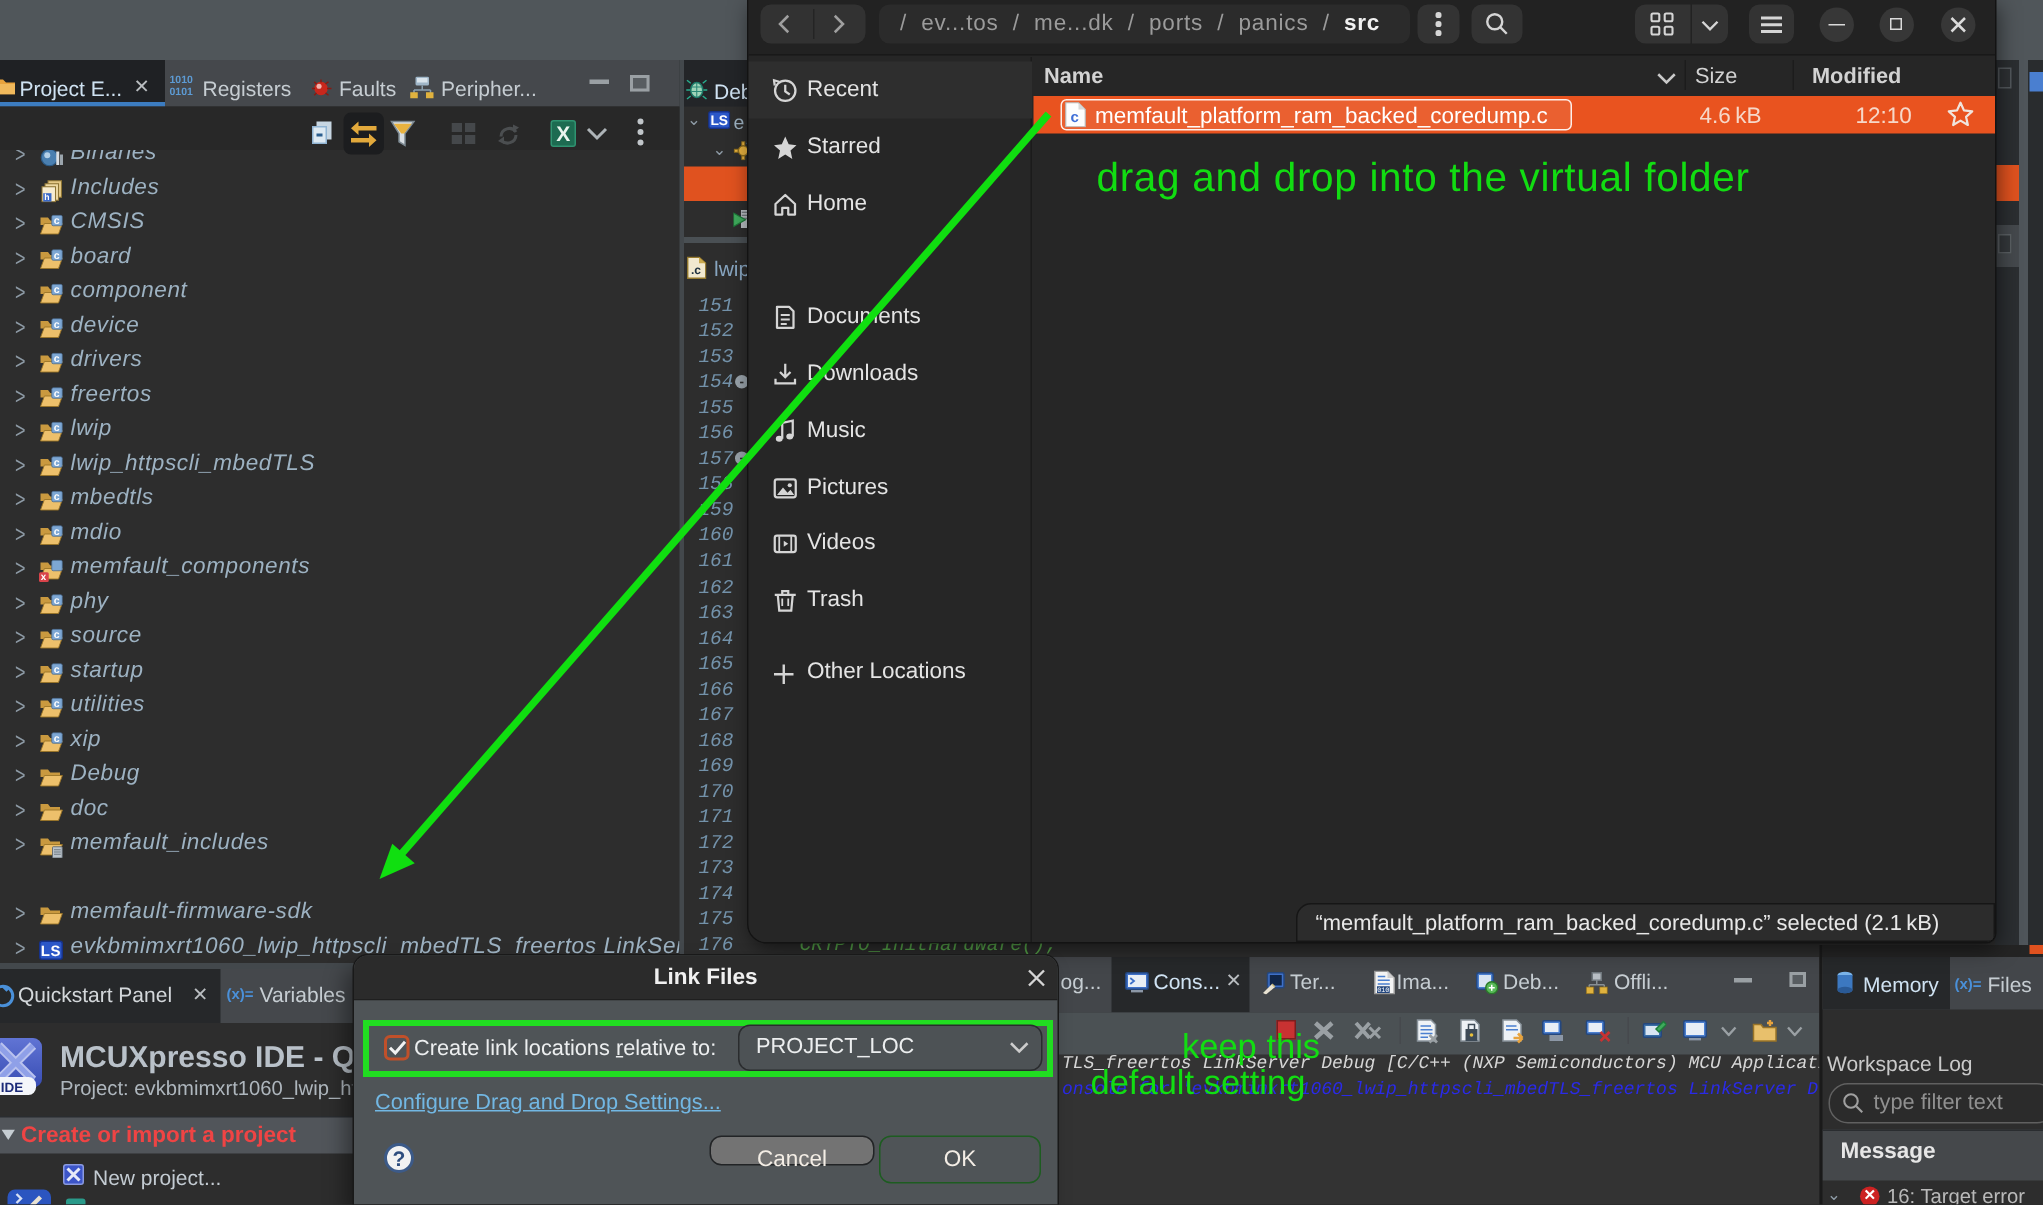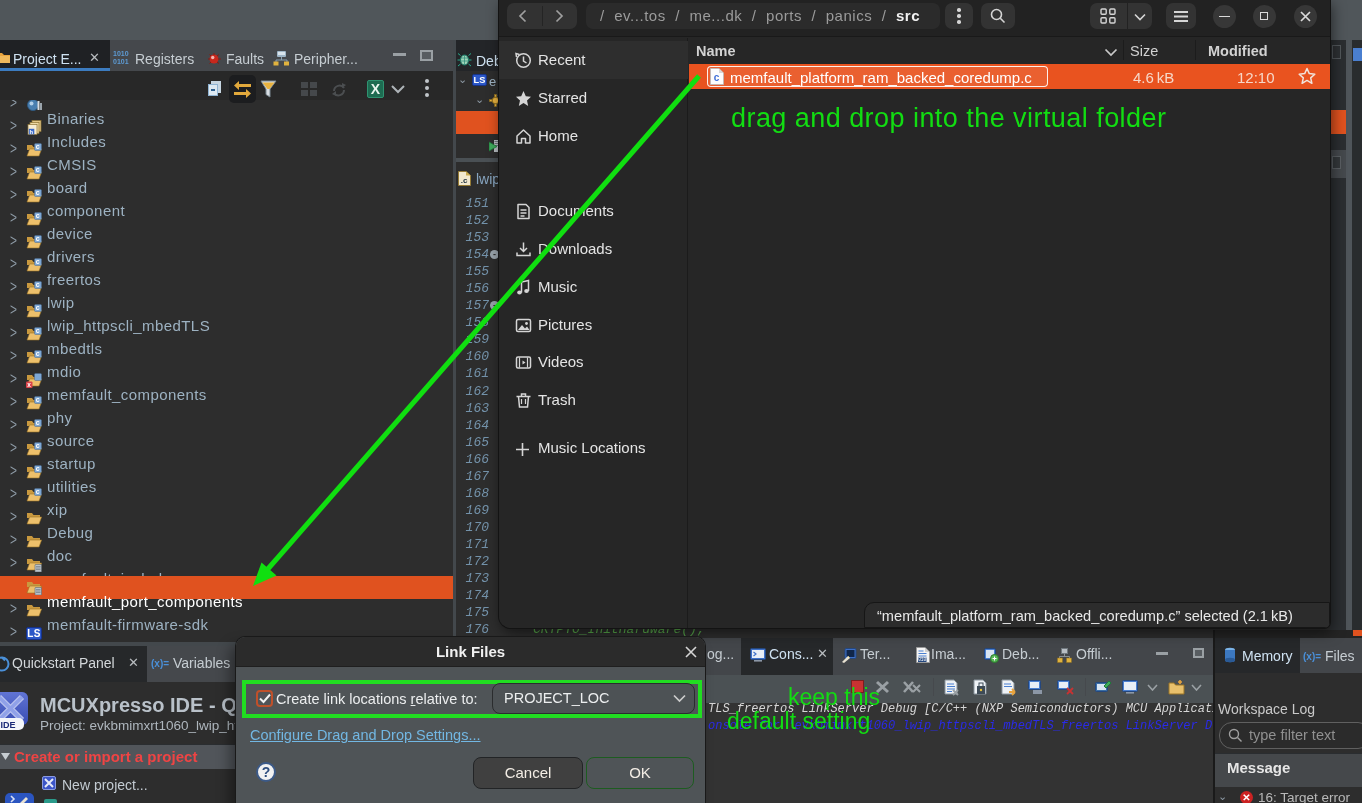--- a/index.html
+++ b/index.html
@@ -4,21 +4,21 @@
 <style>
   * { margin:0; padding:0; box-sizing:border-box; }
   html,body { width:1362px; height:803px; overflow:hidden; background:#2d2d2d; }
   body { font-family:"Liberation Sans", sans-serif; }
   #root { position:relative; width:1362px; height:803px; overflow:hidden; }
   .abs { position:absolute; }
   .mono { font-family:"Liberation Mono", monospace;font-style:italic; }
   .trow { position:absolute; left:0; width:453px; height:23px; font-size:15px; letter-spacing:0.42px; color:#9db2c2; }
   .trow .ch { position:absolute; left:10px; top:3px; font-size:12px; color:#8d9aa5; transform:scaleY(1.3); }
   .trow .ic { position:absolute; left:26px; top:4px; }
-  .trow .lb { position:absolute; left:47px; top:17px; white-space:nowrap; }
+  .trow .lb { position:absolute; left:47px; top:0; white-space:nowrap;font-style:italic; }
   .srow { position:absolute; left:499px; width:189px; height:38px; color:#e4e4e4; font-size:15px; }
   .srow .sic { position:absolute; left:16px; top:10px; }
   .srow .slb { position:absolute; left:39px; top:9px; }
 </style>
 </head>
 <body>
 <svg width="0" height="0" style="position:absolute">
 <defs>
   <symbol id="i-f" viewBox="0 0 16 15">
     <path d="M1 2 h5 l1.5 2 H14 v3 H1 Z" fill="#c9993f"></path>
@@ -314,26 +314,20 @@
             <use href="#i-f"></use>
           </svg>
           <span class="lb">doc</span>
         </div>
       <div class="trow" style="top:513px">
           <span class="ch">&gt;</span>
           <svg class="ic" width="16" height="15">
             <use href="#i-fv"></use>
           </svg>
           <span class="lb">memfault_includes</span>
-        </div>
-      <div class="trow" style="top:536px;background:#e0521f;color:#ffffff">
-          <svg class="ic" width="16" height="15">
-            <use href="#i-fv"></use>
-          </svg>
-          <span class="lb">memfault_port_components</span>
         </div>
       <div class="trow" style="top:559px">
           <span class="ch">&gt;</span>
           <svg class="ic" width="16" height="15">
             <use href="#i-f"></use>
           </svg>
           <span class="lb">memfault-firmware-sdk</span>
         </div>
       <div class="trow" style="top:582px">
           <span class="ch">&gt;</span>
@@ -711,21 +705,21 @@
             <path d="M3.5 4.5 L4.5 15 H12.5 L13.5 4.5" stroke="#d5d5d5" stroke-width="1.5" fill="none"></path>
             <path d="M1.5 4.5 H15.5 M6.5 4 V2 H10.5 V4" stroke="#d5d5d5" stroke-width="1.5" fill="none"></path>
             <path d="M6.5 7 v5 M10.5 7 v5" stroke="#d5d5d5" stroke-width="1.2"></path>
           </svg>
           <span class="slb">Trash</span>
         </div>
       <div class="srow" style="left:0;top:392px">
           <svg class="sic" style="top:12px" width="15" height="15" viewBox="0 0 15 15">
             <path d="M7.5 1 V14 M1 7.5 H14" stroke="#d5d5d5" stroke-width="1.6"></path>
           </svg>
-          <span class="slb">Music Locations</span>
+          <span class="slb">Other Locations</span>
         </div>
     </div>
     <div id="nau-list" class="abs" style="left:190px;top:38px;width:641px;height:592px;background:#262626">
 
       <span class="abs" style="left:7px;top:5px;font-size:14.5px;font-weight:bold;color:#d2d2d2">Name</span>
       <svg class="abs" style="left:415px;top:10px" width="14" height="9" viewBox="0 0 14 9">
           <path d="M1.5 1.5 L7 7 L12.5 1.5" stroke="#c9c9c9" stroke-width="1.7" fill="none"></path>
         </svg>
       <div class="abs" style="left:434px;top:2px;width:1px;height:20px;background:#1c1c1c"></div>
       <span class="abs" style="left:441px;top:5px;font-size:14.5px;font-weight:normal;color:#d2d2d2">Size</span>
@@ -776,17 +770,17 @@
     <div class="abs" style="left:256px;top:46px;width:203px;height:31px;background:#4d5255;border:1.5px solid #2a2c2e;border-radius:8px"></div>
     <span class="abs" style="left:268px;top:53px;font-size:14.5px;color:#eceeef">PROJECT_LOC</span>
     <svg class="abs" style="left:437px;top:57px" width="13" height="9" viewBox="0 0 13 9">
         <path d="M1 1.5 L6.5 7 L12 1.5" stroke="#cccccc" stroke-width="1.7" fill="none"></path>
       </svg>
 
     <span class="abs" style="left:14px;top:90px;font-size:14.5px;color:#72b7e3;text-decoration:underline">Configure Drag and Drop Settings...</span>
 
     <div class="abs" style="left:20px;top:125px;width:20px;height:20px;background:#f2f2f2;border:2px solid #3c5a88;border-radius:50%;color:#2e4d7e;font-weight:bold;font-size:14px;text-align:center;line-height:16px">?</div>
 
-    <div class="abs" style="left:237px;top:120px;width:110px;height:32px;background:#404040;border:1.5px solid #222426;border-radius:8px;font-size:15px;color:#f3ede5;text-align:center;line-height:29px">Cancel</div>
+    <div class="abs" style="left:237px;top:120px;width:110px;height:20px;background:#737373;border:1.5px solid #222426;border-radius:8px;font-size:15px;color:#f3ede5;text-align:center;line-height:29px">Cancel</div>
     <div class="abs" style="left:350px;top:120px;width:108px;height:32px;background:#4f5457;border:1.5px solid #1d5c20;border-radius:8px;font-size:15px;color:#f3ede5;text-align:center;line-height:29px">OK</div>
   </div>
 
 </div>
 
 </body></html>

